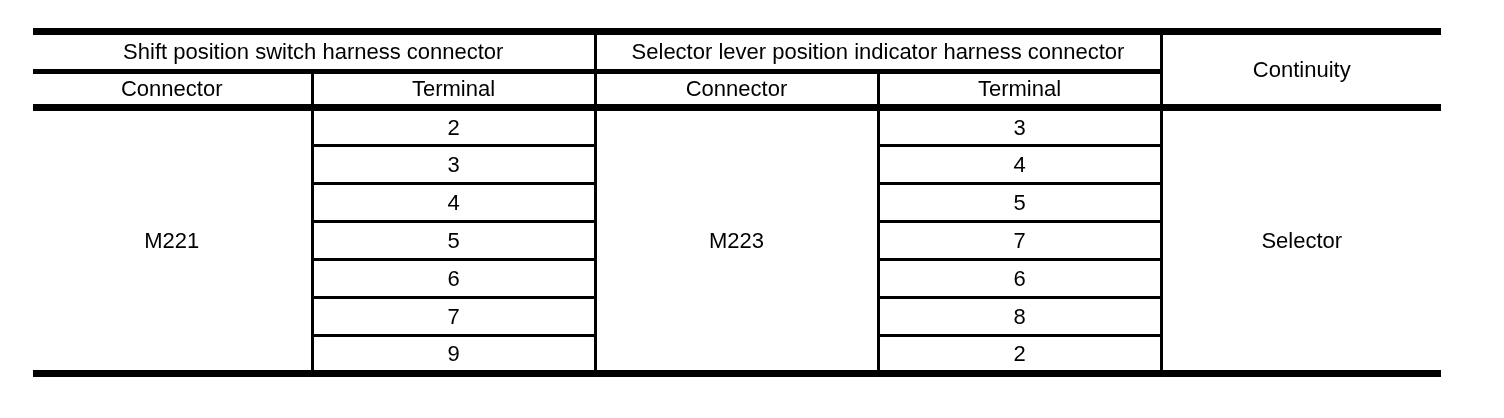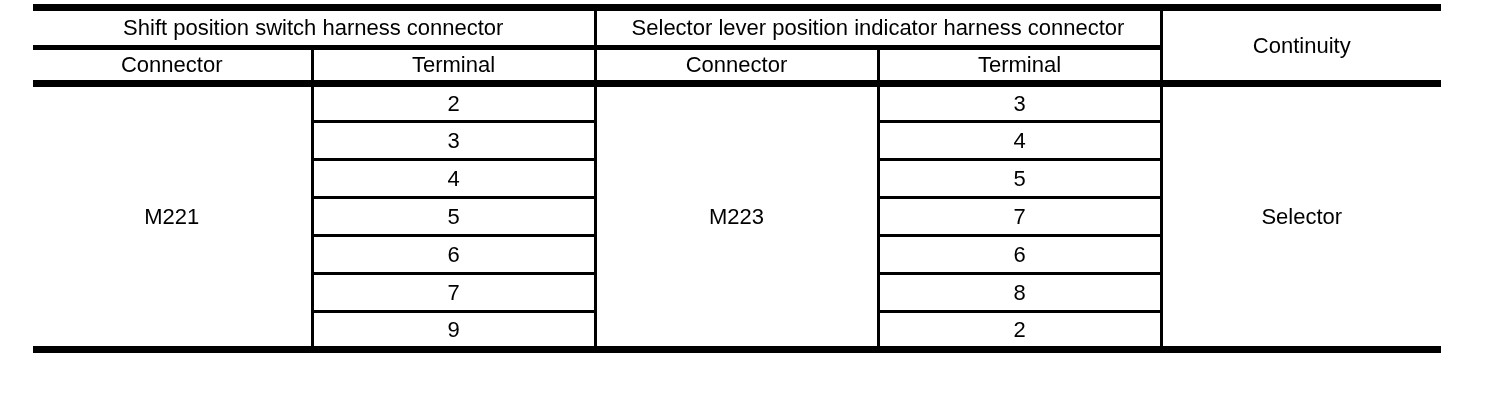--- a/index.html
+++ b/index.html
@@ -10,21 +10,21 @@
   body {
     width: 1504px;
     height: 418px;
     position: relative;
     font-family: "Liberation Sans", sans-serif;
     color: #000000;
   }
   .table-wrap {
     position: absolute;
     left: 33px;
-    top: 4px;
+    top: 28px;
   }
   table.continuity {
     border-collapse: collapse;
     table-layout: fixed;
     border-top: 7px solid #000;
     border-bottom: 7px solid #000;
     border-left: none;
     border-right: none;
   }
   table.continuity th,

